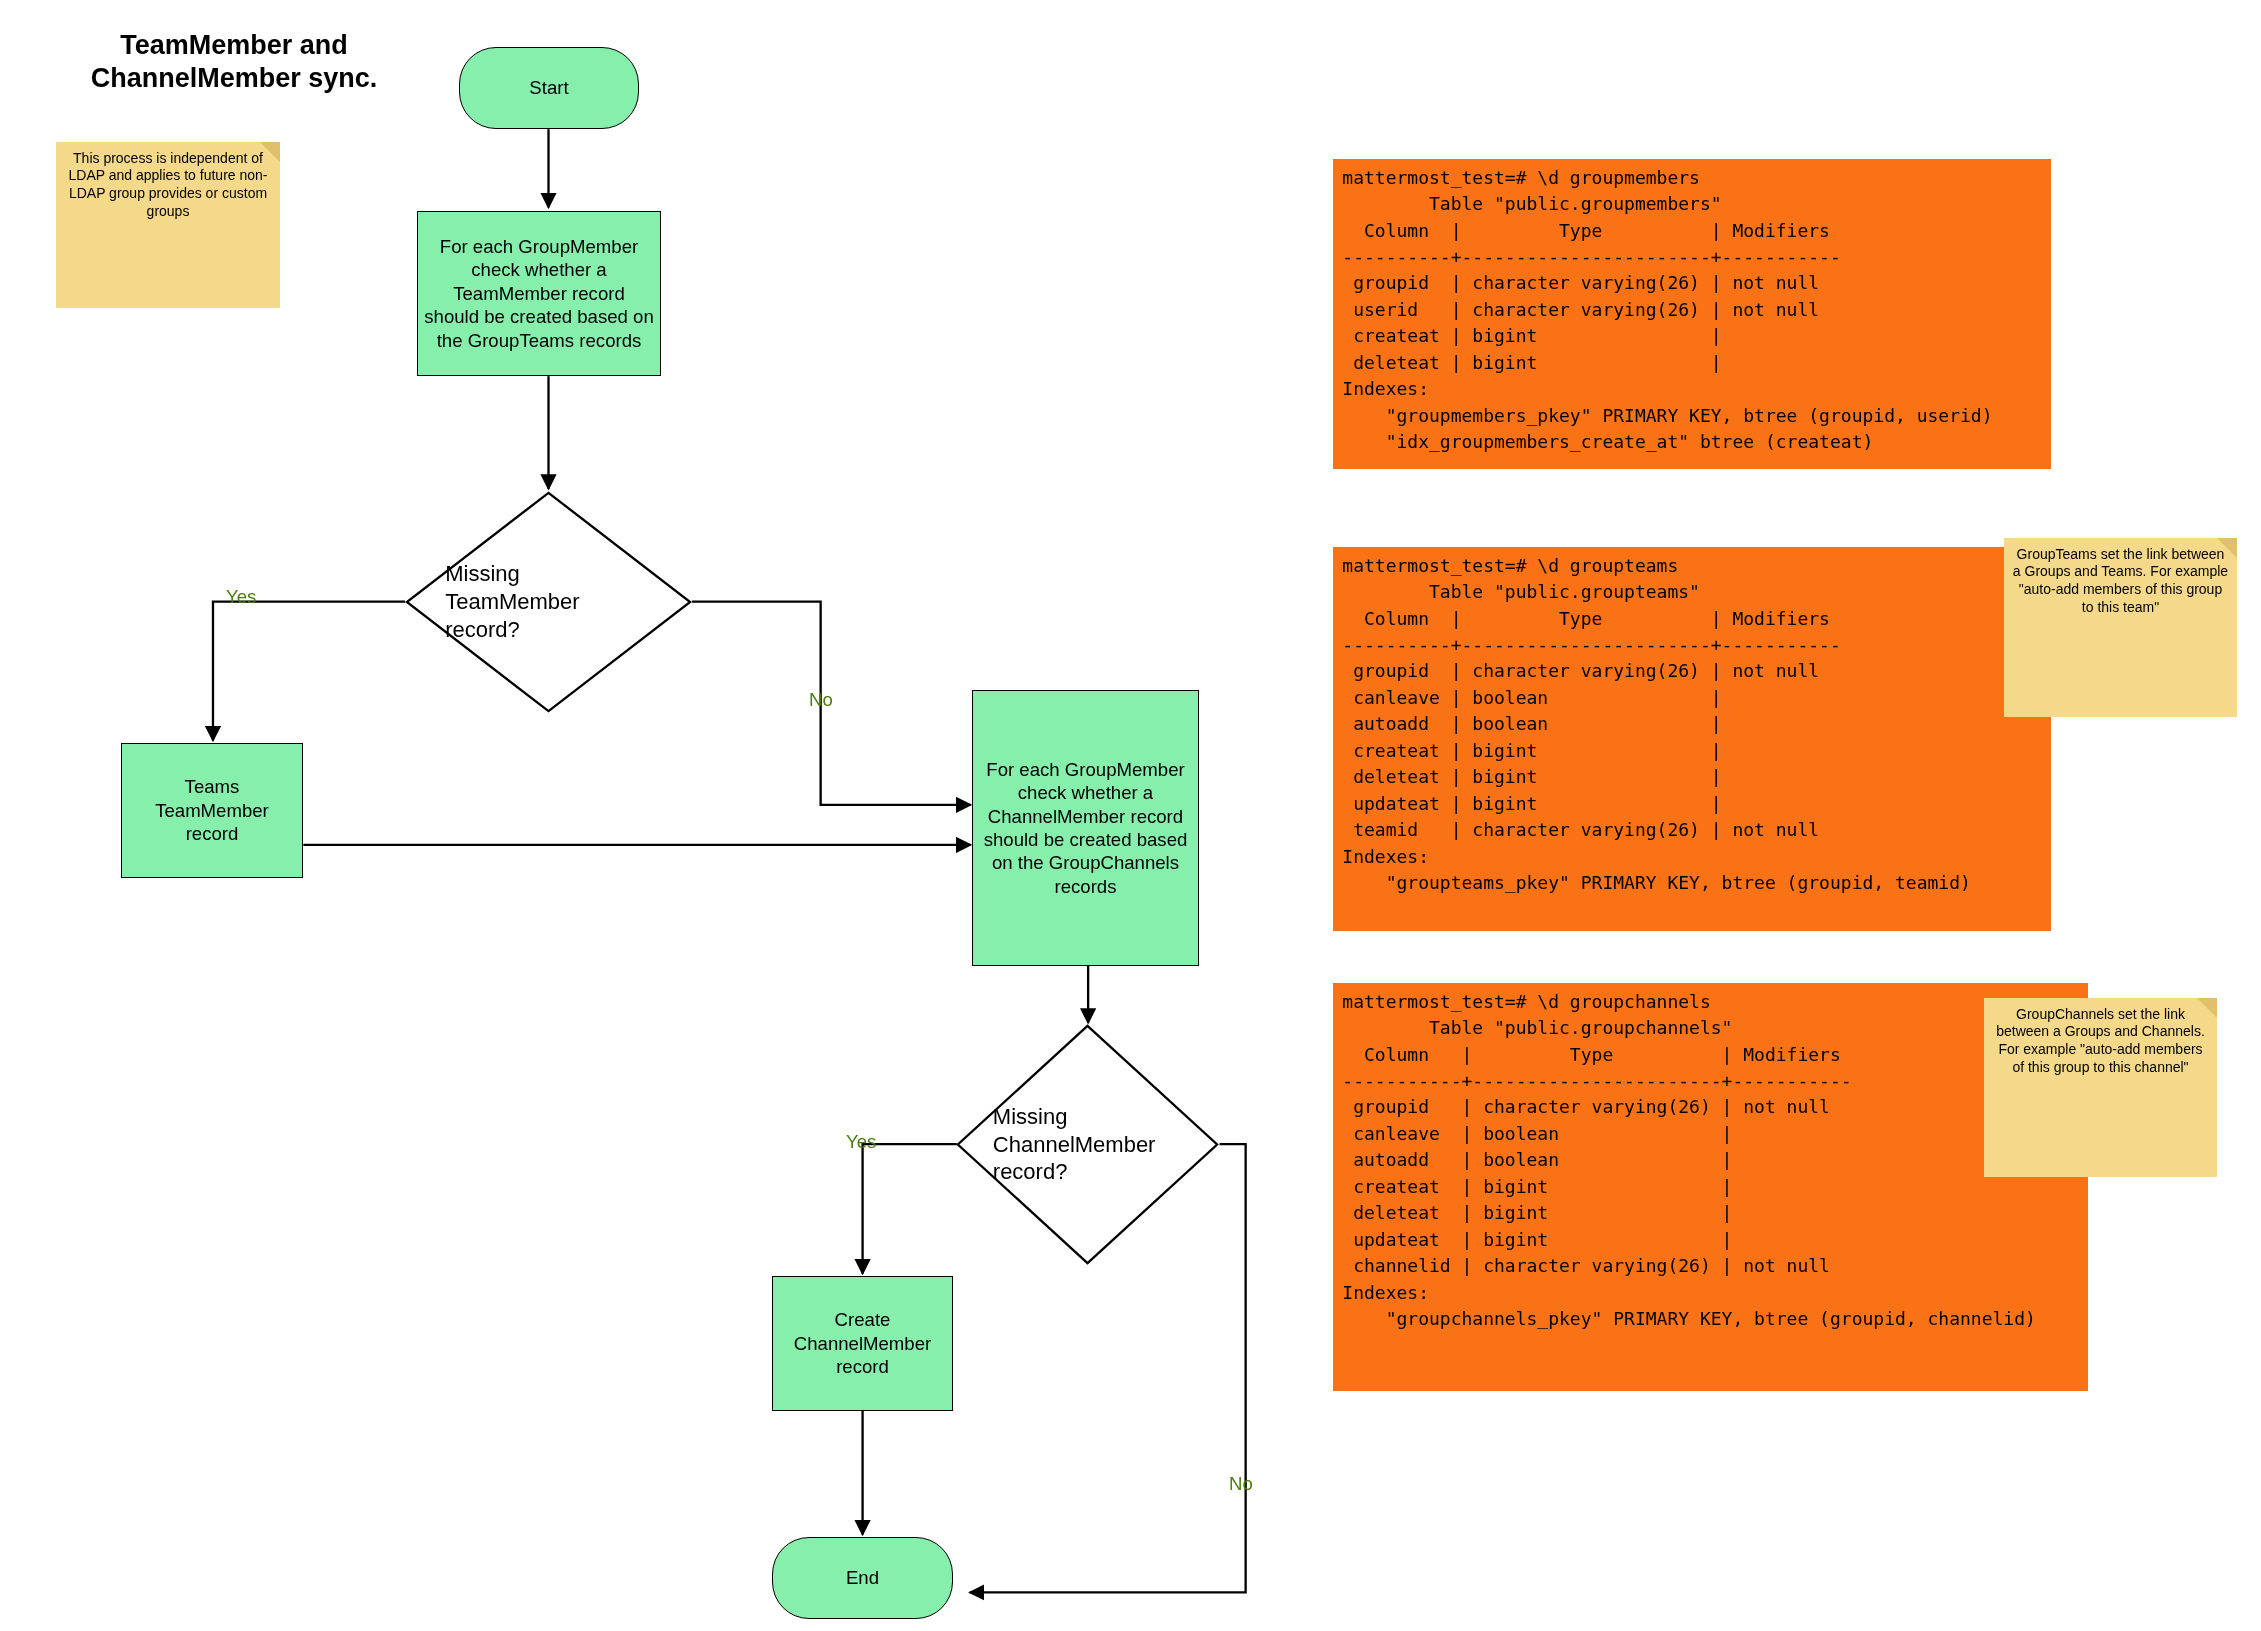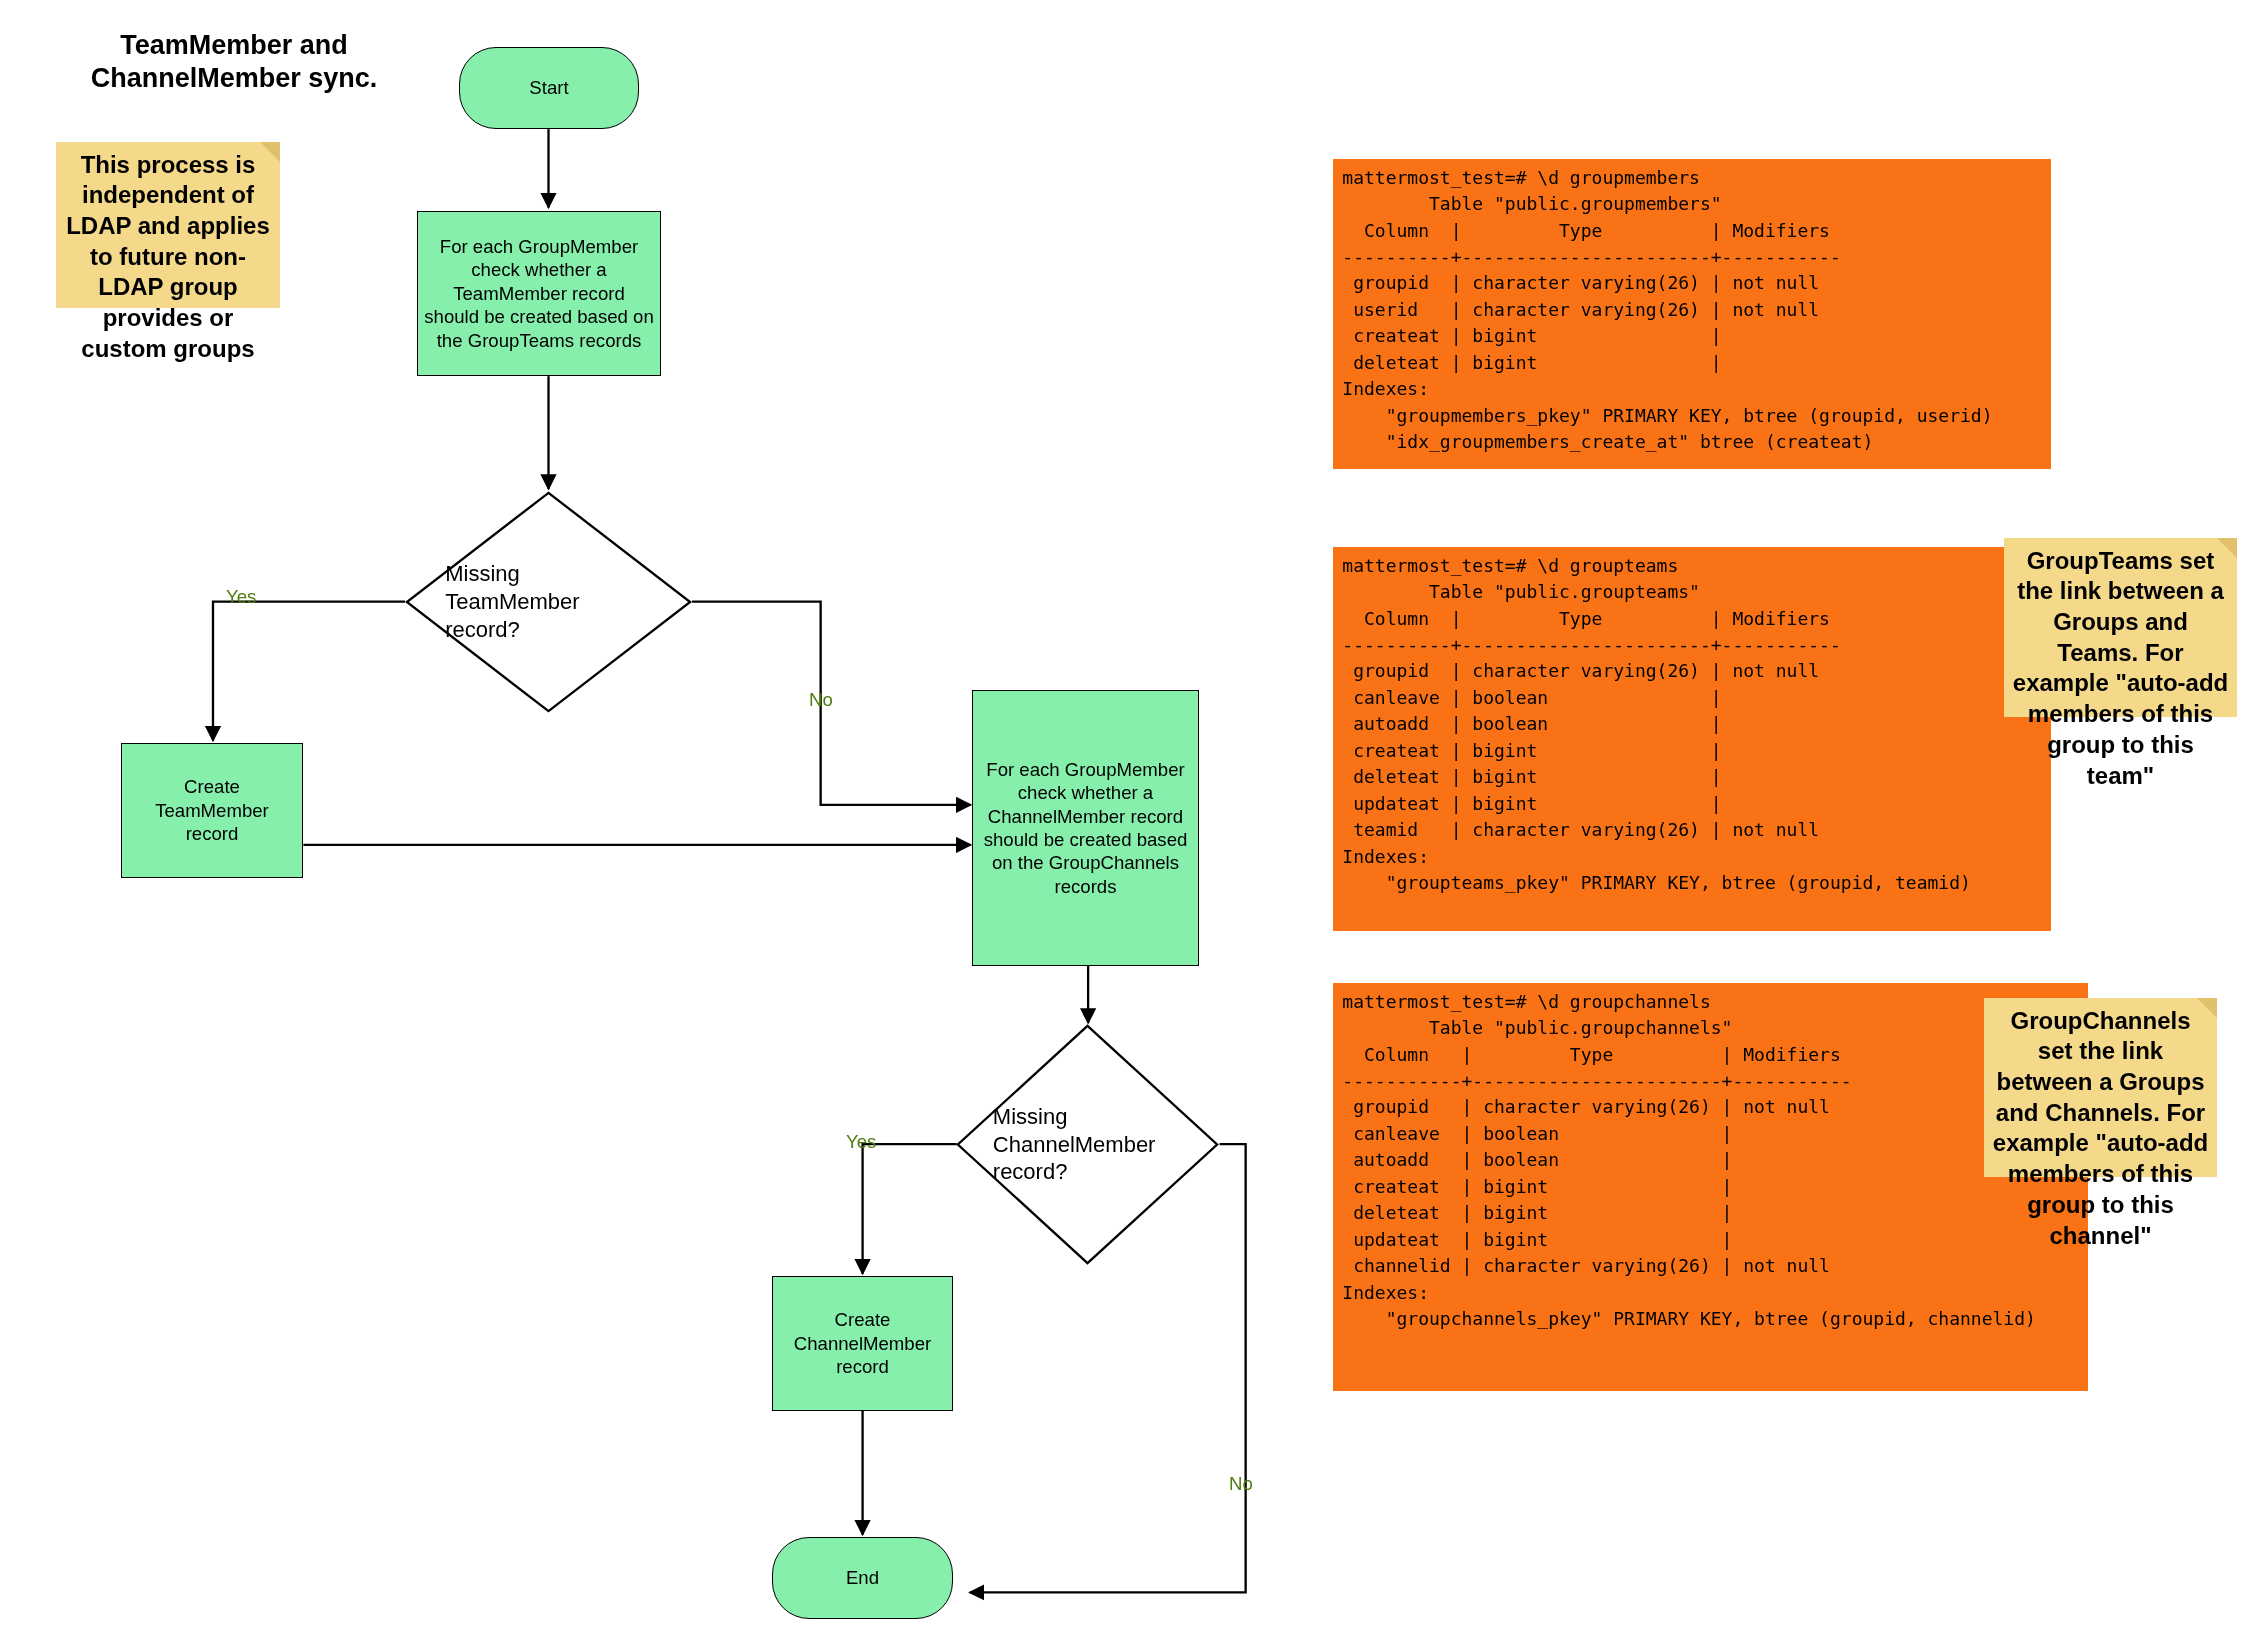--- a/index.html
+++ b/index.html
@@ -30,27 +30,26 @@
     font-size: 27px;
     font-weight: bold;
     line-height: 1.25;
     color: #000;
   }
 
   
   .sticky {
     background: #f5d98b;
     color: #000;
-    font-size: 24px;
+    font-size: 14px;
     line-height: 1.28;
     text-align: center;
     box-sizing: border-box;
     padding: 7.5px 7.5px 5.6px 7.5px;
     position: absolute;
-    font-weight: bold;
   }
   .sticky .fold {
     position: absolute;
     top: 0; right: 0;
     width: 0; height: 0;
     border-left: 20.5px solid transparent;
     border-top: 20.5px solid #e0c06b;
   }
 
   
@@ -157,21 +156,21 @@
     <svg class="diamond" viewBox="0 0 308 238" preserveAspectRatio="none">
       <polygon points="154,2 306,119 154,236 2,119" fill="#ffffff" stroke="#000000" stroke-width="2.5"></polygon>
     </svg>
     <div class="dtext">Missing TeamMember record?</div>
   </div>
 
   <div class="edge-label" style="left:226px; top:578px;">Yes</div>
   <div class="edge-label" style="left:809px; top:681px;">No</div>
 
   <div class="node" style="left:121px; top:735px; width:182px; height:135px;">
-    <span>Create TeamMember record</span>
+    <span>Teams TeamMember record</span>
   </div>
 
   <div class="node" style="left:972px; top:682px; width:227px; height:276px;">
     <span>For each GroupMember check whether a ChannelMember record should be created based on the GroupChannels records</span>
   </div>
 
   <div class="decision-wrap" style="left:956px; top:1016px; width:263px; height:241px;">
     <svg class="diamond" viewBox="0 0 282 258" preserveAspectRatio="none">
       <polygon points="141,2 280,129 141,256 2,129" fill="#ffffff" stroke="#000000" stroke-width="2.5"></polygon>
     </svg>

